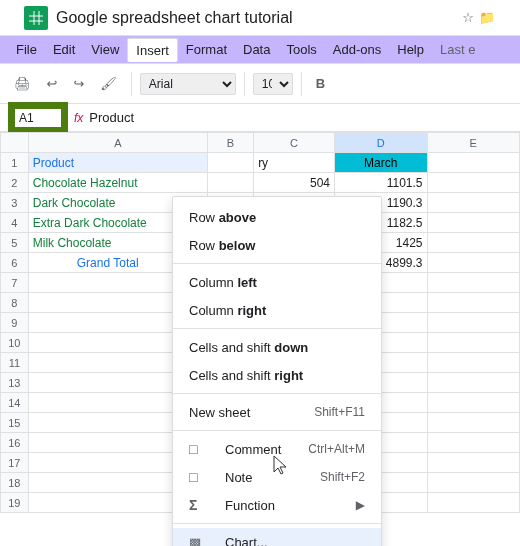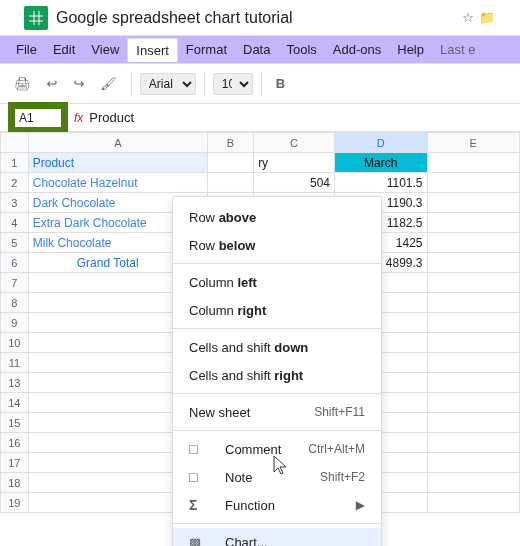--- a/index.html
+++ b/index.html
@@ -14,39 +14,39 @@
 
     
     .menu-bar { display: flex; align-items: center; padding: 0 8px; height: 28px; background: #c4b5fd; border-bottom: 1px solid #e0e0e0; }
     .menu-item { padding: 4px 8px; font-size: 13px; color: #202124; cursor: pointer; border-radius: 2px; }
     .menu-item.open { background: #fff; border: 1px solid #dadce0; border-bottom: none; position: relative; z-index: 200; }
 
     
     .toolbar { display: flex; align-items: center; padding: 4px 8px; height: 40px; background: #fff; border-bottom: 1px solid #e0e0e0; gap: 4px; }
     .tb-btn { padding: 4px 6px; cursor: pointer; border-radius: 2px; color: #5f6368; font-size: 13px; }
     .tb-separator { width: 1px; height: 24px; background: #e0e0e0; margin: 0 4px; }
-    .font-select { border: 1px solid #dadce0; border-radius: 2px; padding: 2px 4px; font-size: 12px; color: #202124; width: 56px; }
+    .font-select { border: 1px solid #dadce0; border-radius: 2px; padding: 2px 4px; font-size: 12px; color: #202124; width: 96px; }
     .size-select { border: 1px solid #dadce0; border-radius: 2px; padding: 2px 4px; font-size: 12px; color: #202124; width: 40px; }
 
     
     .formula-bar { display: flex; align-items: center; height: 28px; border-bottom: 1px solid #e0e0e0; padding: 0 8px; gap: 6px; }
     .cell-ref { width: 60px; border: 7px solid #4d7c0f; padding: 2px 4px; font-size: 12px; color: #202124; }
     .formula-content { flex: 1; font-size: 13px; color: #202124; }
     .fx-label { color: #be185d; font-size: 12px; font-style: italic; }
 
     
     .grid-container { position: relative; }
     .grid { border-collapse: collapse; width: 100%; }
     .grid th, .grid td { border: 1px solid #e0e0e0; }
     .row-header { background: #f8f9fa; color: #5f6368; font-size: 11px; text-align: center; width: 24px; min-width: 24px; padding: 2px; font-weight: normal; }
     .col-header { background: #f8f9fa; color: #5f6368; font-size: 11px; text-align: center; padding: 2px 4px; font-weight: normal; height: 20px; }
     .col-header.selected { background: #d2e3fc; color: #1a73e8; }
     .cell { padding: 2px 4px; font-size: 12px; color: #202124; height: 20px; white-space: nowrap; overflow: hidden; }
     .cell.highlight { background: #e8f0fe; color: #1a73e8; font-weight: 500; }
-    .cell.blue-text { color: #3b82f6; }
+    .cell.blue-text { color: #15803d; }
     .cell.grand-total { color: #1a73e8; font-weight: 500; padding-left: 48px; }
     .cell.cyan-header { background: #00bcd4; color: #000000; font-weight: 500; padding-left: 29px; }
     .cell.number { text-align: right; }
 
     
     .dropdown-overlay { position: absolute; top: 64px; left: 172px; background: #fff; border: 1px solid #dadce0; box-shadow: 0 4px 12px rgba(0,0,0,0.15); z-index: 100; width: 210px; padding: 6px 0; border-radius: 2px; }
     .dd-item { display: flex; align-items: center; padding: 6px 16px; font-size: 13px; color: #202124; cursor: pointer; justify-content: space-between; min-height: 28px; }
     .dd-item.active { background: #e8f0fe; }
     .dd-item .label { flex: 1; }
     .dd-item .shortcut { color: #5f6368; font-size: 12px; }

